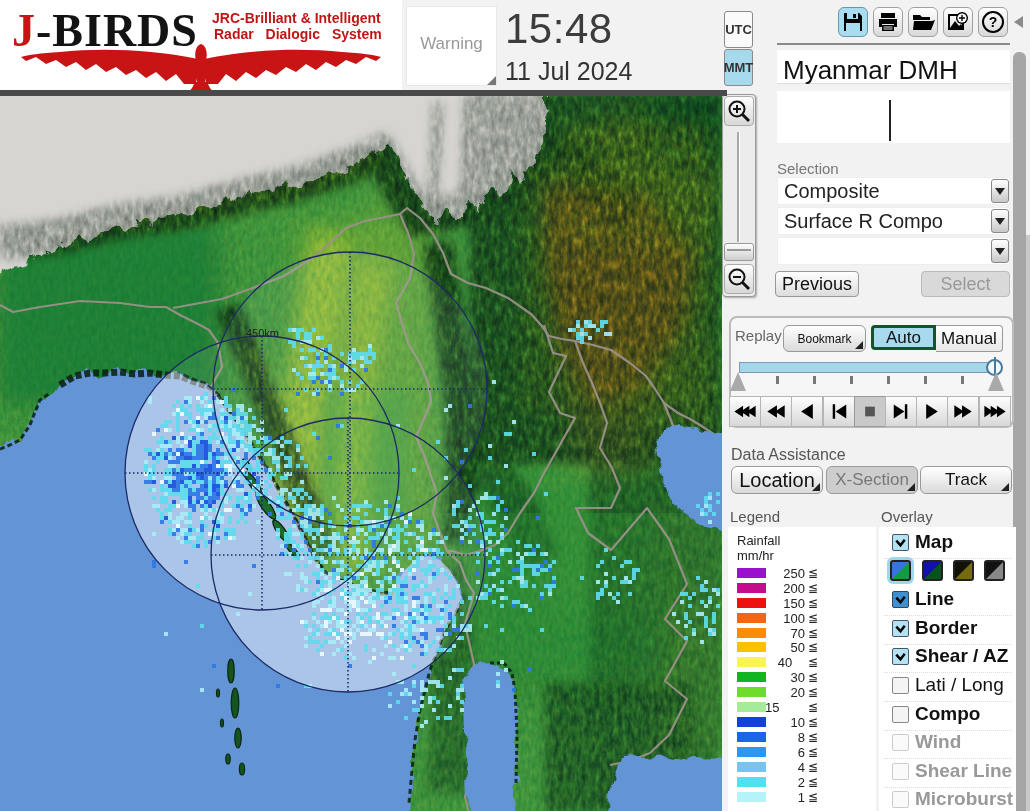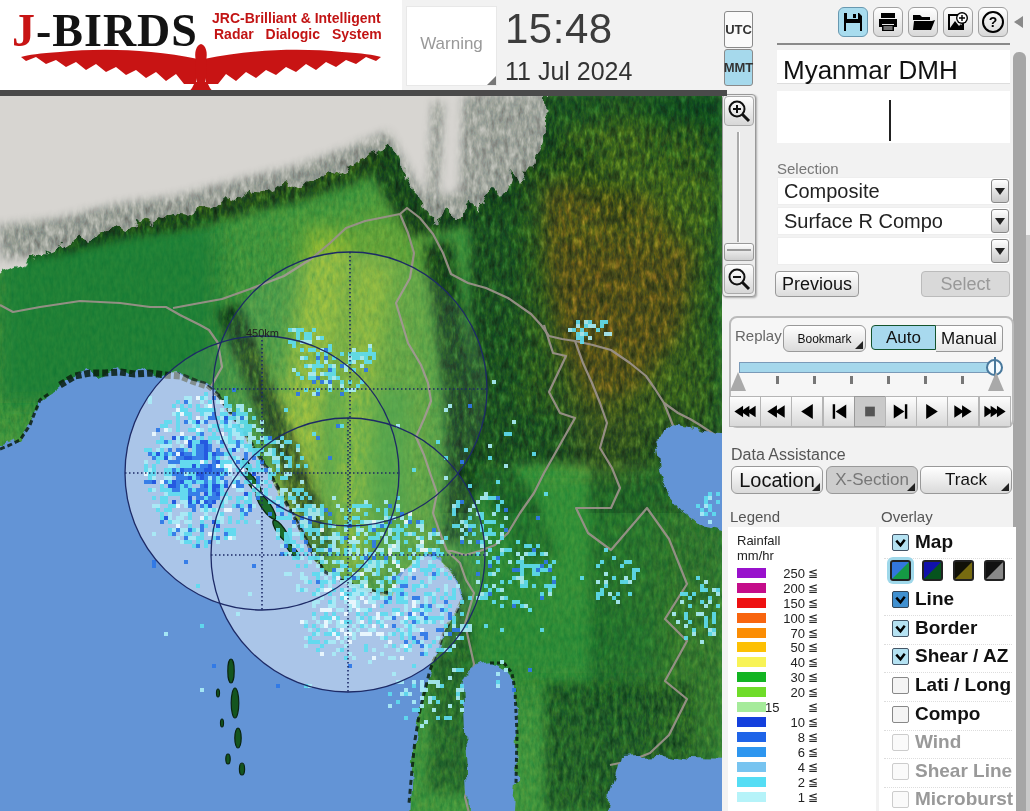--- a/index.html
+++ b/index.html
@@ -2178,21 +2178,21 @@
   </div>
 <div class="abs" style="left:777px;top:237px;width:233px;height:28px;background:#fff;border:1px solid #eee"></div>
 <div class="abs cell" style="left:991px;top:239px;width:18px;height:24px;background:linear-gradient(#fff,#c8c8c8);border:1px solid #888;border-radius:3px">
     <div style="width:0;height:0;border-left:5px solid transparent;border-right:5px solid transparent;border-top:7px solid #222"></div>
   </div>
 <div class="abs cell" style="left:775px;top:271px;width:84px;height:26px;background:linear-gradient(#fff,#dcdcdc);border:1px solid #999;border-radius:4px;font-size:18px;color:#111">Previous</div>
 <div class="abs cell" style="left:921px;top:271px;width:89px;height:26px;background:#d9d9d9;border:1px solid #bbb;border-radius:4px;font-size:18px;color:#999">Select</div>
 <div class="abs" style="left:729px;top:316px;width:285px;height:112px;background:#f6f6f6;border:2px solid #bbb;border-radius:8px"></div>
 <div class="abs" style="left:735px;top:327px;font-size:15px;color:#666">Replay</div>
 <div class="abs cell" style="left:783px;top:325px;width:83px;height:27px;background:linear-gradient(#fff,#dadada);border:1px solid #999;border-radius:6px;font-size:12px;color:#111">Bookmark<div class="ctri"></div></div>
-<div class="abs cell" style="left:871px;top:325px;width:65px;height:25px;background:#a8d9ee;border:1px solid #14532d;border-radius:4px 0 0 4px;font-size:17px;color:#111">Auto</div>
+<div class="abs cell" style="left:871px;top:325px;width:65px;height:25px;background:#a8d9ee;border:3px solid #14532d;border-radius:4px 0 0 4px;font-size:17px;color:#111">Auto</div>
 <div class="abs cell" style="left:936px;top:325px;width:67px;height:27px;background:linear-gradient(#fff,#e8e8e8);border:1px solid #999;border-left:none;border-radius:0 4px 4px 0;font-size:17px;color:#111">Manual</div>
 <div class="abs" style="left:739px;top:362px;width:254px;height:11px;background:#a5d7eb;border:1px solid #7a9ab8"></div>
 <div class="abs" style="left:986px;top:359px;width:17px;height:17px;border:2px solid #48789c;border-radius:50%;background:#f4fbff"></div>
 <div class="abs" style="left:994px;top:357px;width:2px;height:21px;background:#48789c"></div>
 <div class="abs" style="left:776px;top:376px;width:3px;height:8px;background:#777"></div>
 <div class="abs" style="left:813px;top:376px;width:3px;height:8px;background:#777"></div>
 <div class="abs" style="left:850px;top:376px;width:3px;height:8px;background:#777"></div>
 <div class="abs" style="left:887px;top:376px;width:3px;height:8px;background:#777"></div>
 <div class="abs" style="left:924px;top:376px;width:3px;height:8px;background:#777"></div>
 <div class="abs" style="left:961px;top:376px;width:3px;height:8px;background:#777"></div>
@@ -2271,21 +2271,21 @@
 <div class="abs" style="left:737px;top:613px;width:29px;height:10px;background:#f8650f"></div>
 <div class="abs" style="left:765px;top:611px;width:40px;text-align:right;font-size:13px;color:#222">100</div>
 <div class="abs" style="left:808px;top:611px;font-size:12px;color:#222">≦</div>
 <div class="abs" style="left:737px;top:628px;width:29px;height:10px;background:#fb8d04"></div>
 <div class="abs" style="left:765px;top:626px;width:40px;text-align:right;font-size:13px;color:#222">70</div>
 <div class="abs" style="left:808px;top:626px;font-size:12px;color:#222">≦</div>
 <div class="abs" style="left:737px;top:642px;width:29px;height:10px;background:#fdc004"></div>
 <div class="abs" style="left:765px;top:640px;width:40px;text-align:right;font-size:13px;color:#222">50</div>
 <div class="abs" style="left:808px;top:640px;font-size:12px;color:#222">≦</div>
 <div class="abs" style="left:737px;top:657px;width:29px;height:10px;background:#f8f356"></div>
-<div class="abs" style="left:765px;top:655px;width:40px;text-align:right;font-size:13px;color:#222">40</div>
+<div class="abs" style="left:765px;top:655px;width:40px;text-align:center;font-size:13px;color:#222">40</div>
 <div class="abs" style="left:808px;top:655px;font-size:12px;color:#222">≦</div>
 <div class="abs" style="left:737px;top:672px;width:29px;height:10px;background:#12b422"></div>
 <div class="abs" style="left:765px;top:670px;width:40px;text-align:right;font-size:13px;color:#222">30</div>
 <div class="abs" style="left:808px;top:670px;font-size:12px;color:#222">≦</div>
 <div class="abs" style="left:737px;top:687px;width:29px;height:10px;background:#6fdc29"></div>
 <div class="abs" style="left:765px;top:685px;width:40px;text-align:right;font-size:13px;color:#222">20</div>
 <div class="abs" style="left:808px;top:685px;font-size:12px;color:#222">≦</div>
 <div class="abs" style="left:737px;top:702px;width:29px;height:10px;background:#a5eb9a"></div>
 <div class="abs" style="left:765px;top:700px;width:40px;font-size:13px;color:#222">15</div>
 <div class="abs" style="left:808px;top:700px;font-size:12px;color:#222">≦</div>
@@ -2331,21 +2331,21 @@
 <div class="abs" style="left:915px;top:617px;font-size:19px;font-weight:bold;color:#111">Border</div>
 <div class="abs" style="left:884px;top:644px;width:128px;border-top:1px dotted #ddd"></div>
 <div class="abs cell" style="left:892px;top:648px;width:17px;height:17px;background:#b5e2f2;border:1.5px solid #456;border-radius:2px">
     <svg width="16" height="16" viewBox="0 0 16 16">
       <polyline points="3.5,5.5 8,10.5 12.5,4.5" fill="none" stroke="#000" stroke-width="2.6"></polyline>
     </svg>
   </div>
 <div class="abs" style="left:915px;top:645px;font-size:19px;font-weight:bold;color:#111">Shear / AZ</div>
 <div class="abs" style="left:884px;top:672px;width:128px;border-top:1px dotted #ddd"></div>
 <div class="abs cell" style="left:892px;top:677px;width:17px;height:17px;background:#f4f4f4;border:1.5px solid #888;border-radius:2px"></div>
-<div class="abs" style="left:915px;top:674px;font-size:19px;font-weight:bold;color:#111">Lati / Long</div>
+<div class="abs" style="left:915px;top:674px;font-size:19px;font-weight:normal;color:#111">Lati / Long</div>
 <div class="abs" style="left:884px;top:701px;width:128px;border-top:1px dotted #ddd"></div>
 <div class="abs cell" style="left:892px;top:706px;width:17px;height:17px;background:#f4f4f4;border:1.5px solid #888;border-radius:2px"></div>
 <div class="abs" style="left:915px;top:703px;font-size:19px;font-weight:bold;color:#111">Compo</div>
 <div class="abs" style="left:884px;top:730px;width:128px;border-top:1px dotted #ddd"></div>
 <div class="abs cell" style="left:892px;top:734px;width:17px;height:17px;background:#fafafa;border:1.5px solid #ccc;border-radius:2px"></div>
 <div class="abs" style="left:915px;top:731px;font-size:19px;font-weight:bold;color:#999">Wind</div>
 <div class="abs" style="left:884px;top:758px;width:128px;border-top:1px dotted #ddd"></div>
 <div class="abs cell" style="left:892px;top:763px;width:17px;height:17px;background:#fafafa;border:1.5px solid #ccc;border-radius:2px"></div>
 <div class="abs" style="left:915px;top:760px;font-size:19px;font-weight:bold;color:#999">Shear Line</div>
 <div class="abs" style="left:884px;top:787px;width:128px;border-top:1px dotted #ddd"></div>

